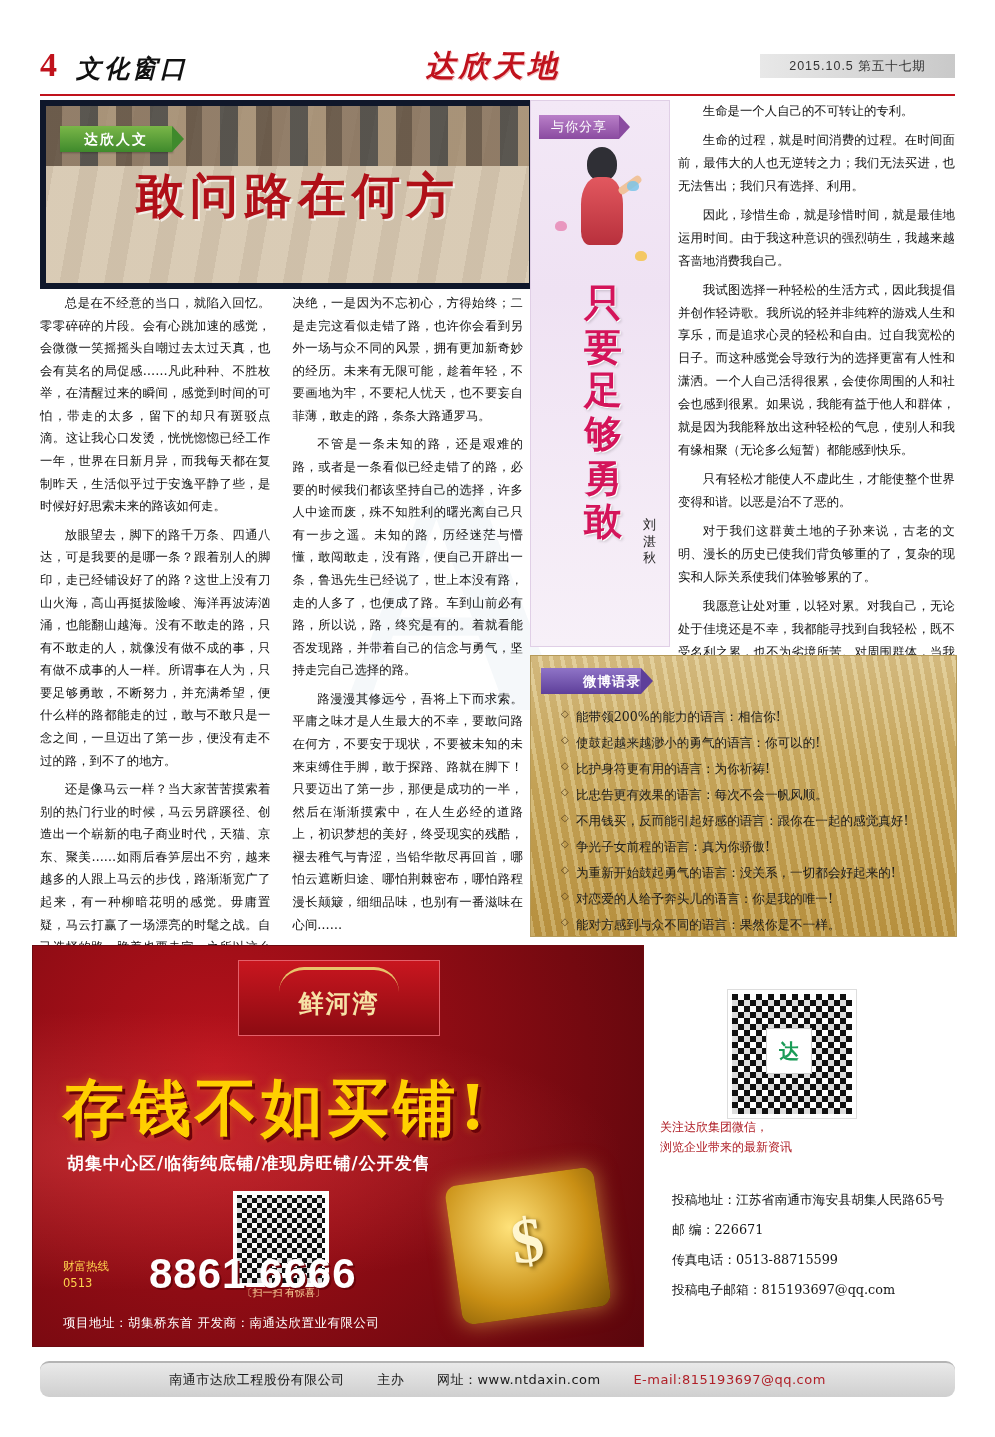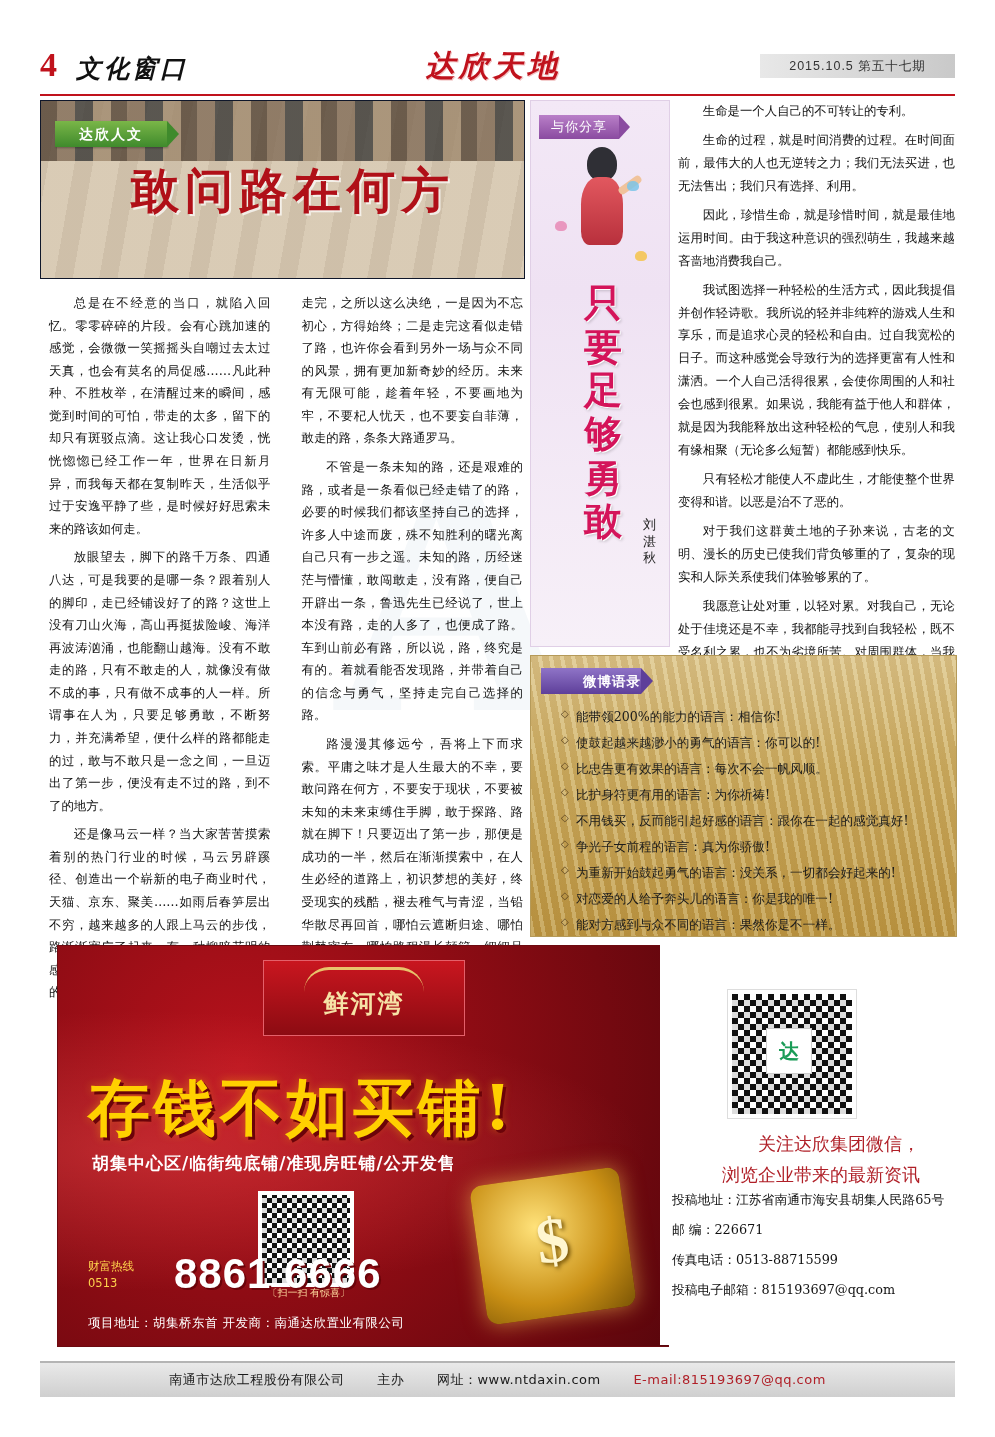--- a/index.html
+++ b/index.html
@@ -74,21 +74,21 @@
   
   .feature {
     position: absolute;
     left: 40px; top: 100px;
     width: 483px; height: 177px;
     background:
       linear-gradient(to bottom, rgba(255,255,255,0.05), rgba(255,255,255,0.55)),
       linear-gradient(115deg, #b9a48c 0%, #cbbaa4 25%, #e3d8c7 55%, #d6c7b2 80%, #b9a territorial 100%);
     background-color: #d8cab4;
     overflow: hidden;
-    border: 1px solid #0f172a;
+    border: 6px solid #0f172a;
   }
   .feature-bg-stripes {
     position: absolute; inset: 0;
     background: repeating-linear-gradient(100deg, rgba(120,95,70,0.18) 0 18px, rgba(225,212,190,0.25) 18px 44px);
     opacity: 0.55;
   }
   .feature-shoes {
     position: absolute;
     left: 0; top: 0; width: 100%; height: 60px;
     background: repeating-linear-gradient(90deg, #4a3a2c 0 16px, #7b6550 16px 34px, #30302f 34px 52px, #9b8468 52px 70px);
@@ -144,21 +144,21 @@
     width: 483px;
     column-count: 2;
     column-gap: 22px;
     font-size: 12.4px;
     line-height: 1.82;
     text-align: justify;
     color: #111;
     font-family: "DejaVu Serif", serif;
   }
   .article-body p {
-    margin: 0 0 6px 9px;
+    margin: 0 0 6px 0;
     text-indent: 2em;
   }
   
   .poem-col {
     position: absolute;
     left: 530px; top: 100px;
     width: 138px; height: 545px;
     background: linear-gradient(to bottom, #f3e8f6 0%, #efe2f3 35%, #f7f0f8 100%);
     border: 1px solid #e0cfe6;
     overflow: hidden;
@@ -306,21 +306,21 @@
   .weibo-list li:before {
     content: "◇";
     position: absolute;
     left: 0; top: 0;
     color: #5a4320;
     font-size: 10px;
   }
   
   .ad {
     position: absolute;
-    left: 57px; top: 945px;
+    left: 32px; top: 945px;
     width: 610px; height: 400px;
     background:
       radial-gradient(circle at 30% 30%, #b8121c 0%, #8e0c14 45%, #5a060c 100%);
     overflow: hidden;
     border: 1px solid #6d0a10;
   }
   .ad-swoosh {
     position: absolute;
     left: -60px; top: 40px;
     width: 740px; height: 330px;
@@ -471,24 +471,24 @@
     border: 1px solid #ccc;
     text-align: center;
     line-height: 44px;
     color: #1a9c57;
     font-size: 20px;
     font-weight: bold;
     font-family: "DejaVu Serif", serif;
   }
   .wechat-caption {
     position: absolute;
-    left: 0; top: 184px;
+    left: 0; top: 172px;
     width: 260px;
-    text-align: right;
-    font-size: 18px;
+    text-align: left;
+    font-size: 12px;
     color: #b02028;
     line-height: 1.7;
   }
   .contact-lines {
     position: absolute;
     left: 12px; top: 240px;
     width: 285px;
     font-size: 12.8px;
     color: #111;
     line-height: 2.35;
@@ -497,20 +497,21 @@
   .contact-lines div {
     white-space: nowrap;
   }
   
   .footer {
     position: absolute;
     left: 40px; bottom: 40px;
     width: 915px; height: 34px;
     background: linear-gradient(to bottom, #e9e9e9, #cfcfcf);
     border-top: 2px solid #b4b4b4;
+    border-radius: 9px;
   }
   .footer-inner {
     position: absolute;
     left: 0; top: 0;
     width: 915px; height: 34px;
     line-height: 34px;
     text-align: center;
     font-size: 13px;
     color: #1a1a1a;
     font-family: "DejaVu Sans", sans-serif;
@@ -582,22 +583,22 @@
     <p>我愿意让处对重，以轻对累。对我自己，无论处于佳境还是不幸，我都能寻找到自我轻松，既不受名利之累，也不为劣境所苦。对周围群体，当我出现在他们面前，能带给他们所需要的轻松，从而增添或缓解他们生活中的嘉悦和痛楚。</p>
     <p>当然，这也是我在非常窄小天地里的一个愿望，为社会、世俗所囿的我，深知一一追求一种轻松的生活方式，在某些时候和某些方面，也许会付出沉重的代价。</p>
   </div>
 
   <div class="weibo">
     <div class="weibo-wheat"></div>
     <div class="weibo-tag">微博语录</div>
     <ul class="weibo-list">
       <li>能带领200%的能力的语言：相信你!</li>
       <li>使鼓起越来越渺小的勇气的语言：你可以的!</li>
+      <li>比护身符更有用的语言：为你祈祷!</li>
       <li>比忠告更有效果的语言：每次不会一帆风顺。</li>
-      <li>比护身符更有用的语言：为你祈祷!</li>
       <li>不用钱买，反而能引起好感的语言：跟你在一起的感觉真好!</li>
       <li>争光子女前程的语言：真为你骄傲!</li>
       <li>为重新开始鼓起勇气的语言：没关系，一切都会好起来的!</li>
       <li>对恋爱的人给予奔头儿的语言：你是我的唯一!</li>
       <li>能对方感到与众不同的语言：果然你是不一样。</li>
 
     </ul>
   </div>
 
   <div class="ad">

